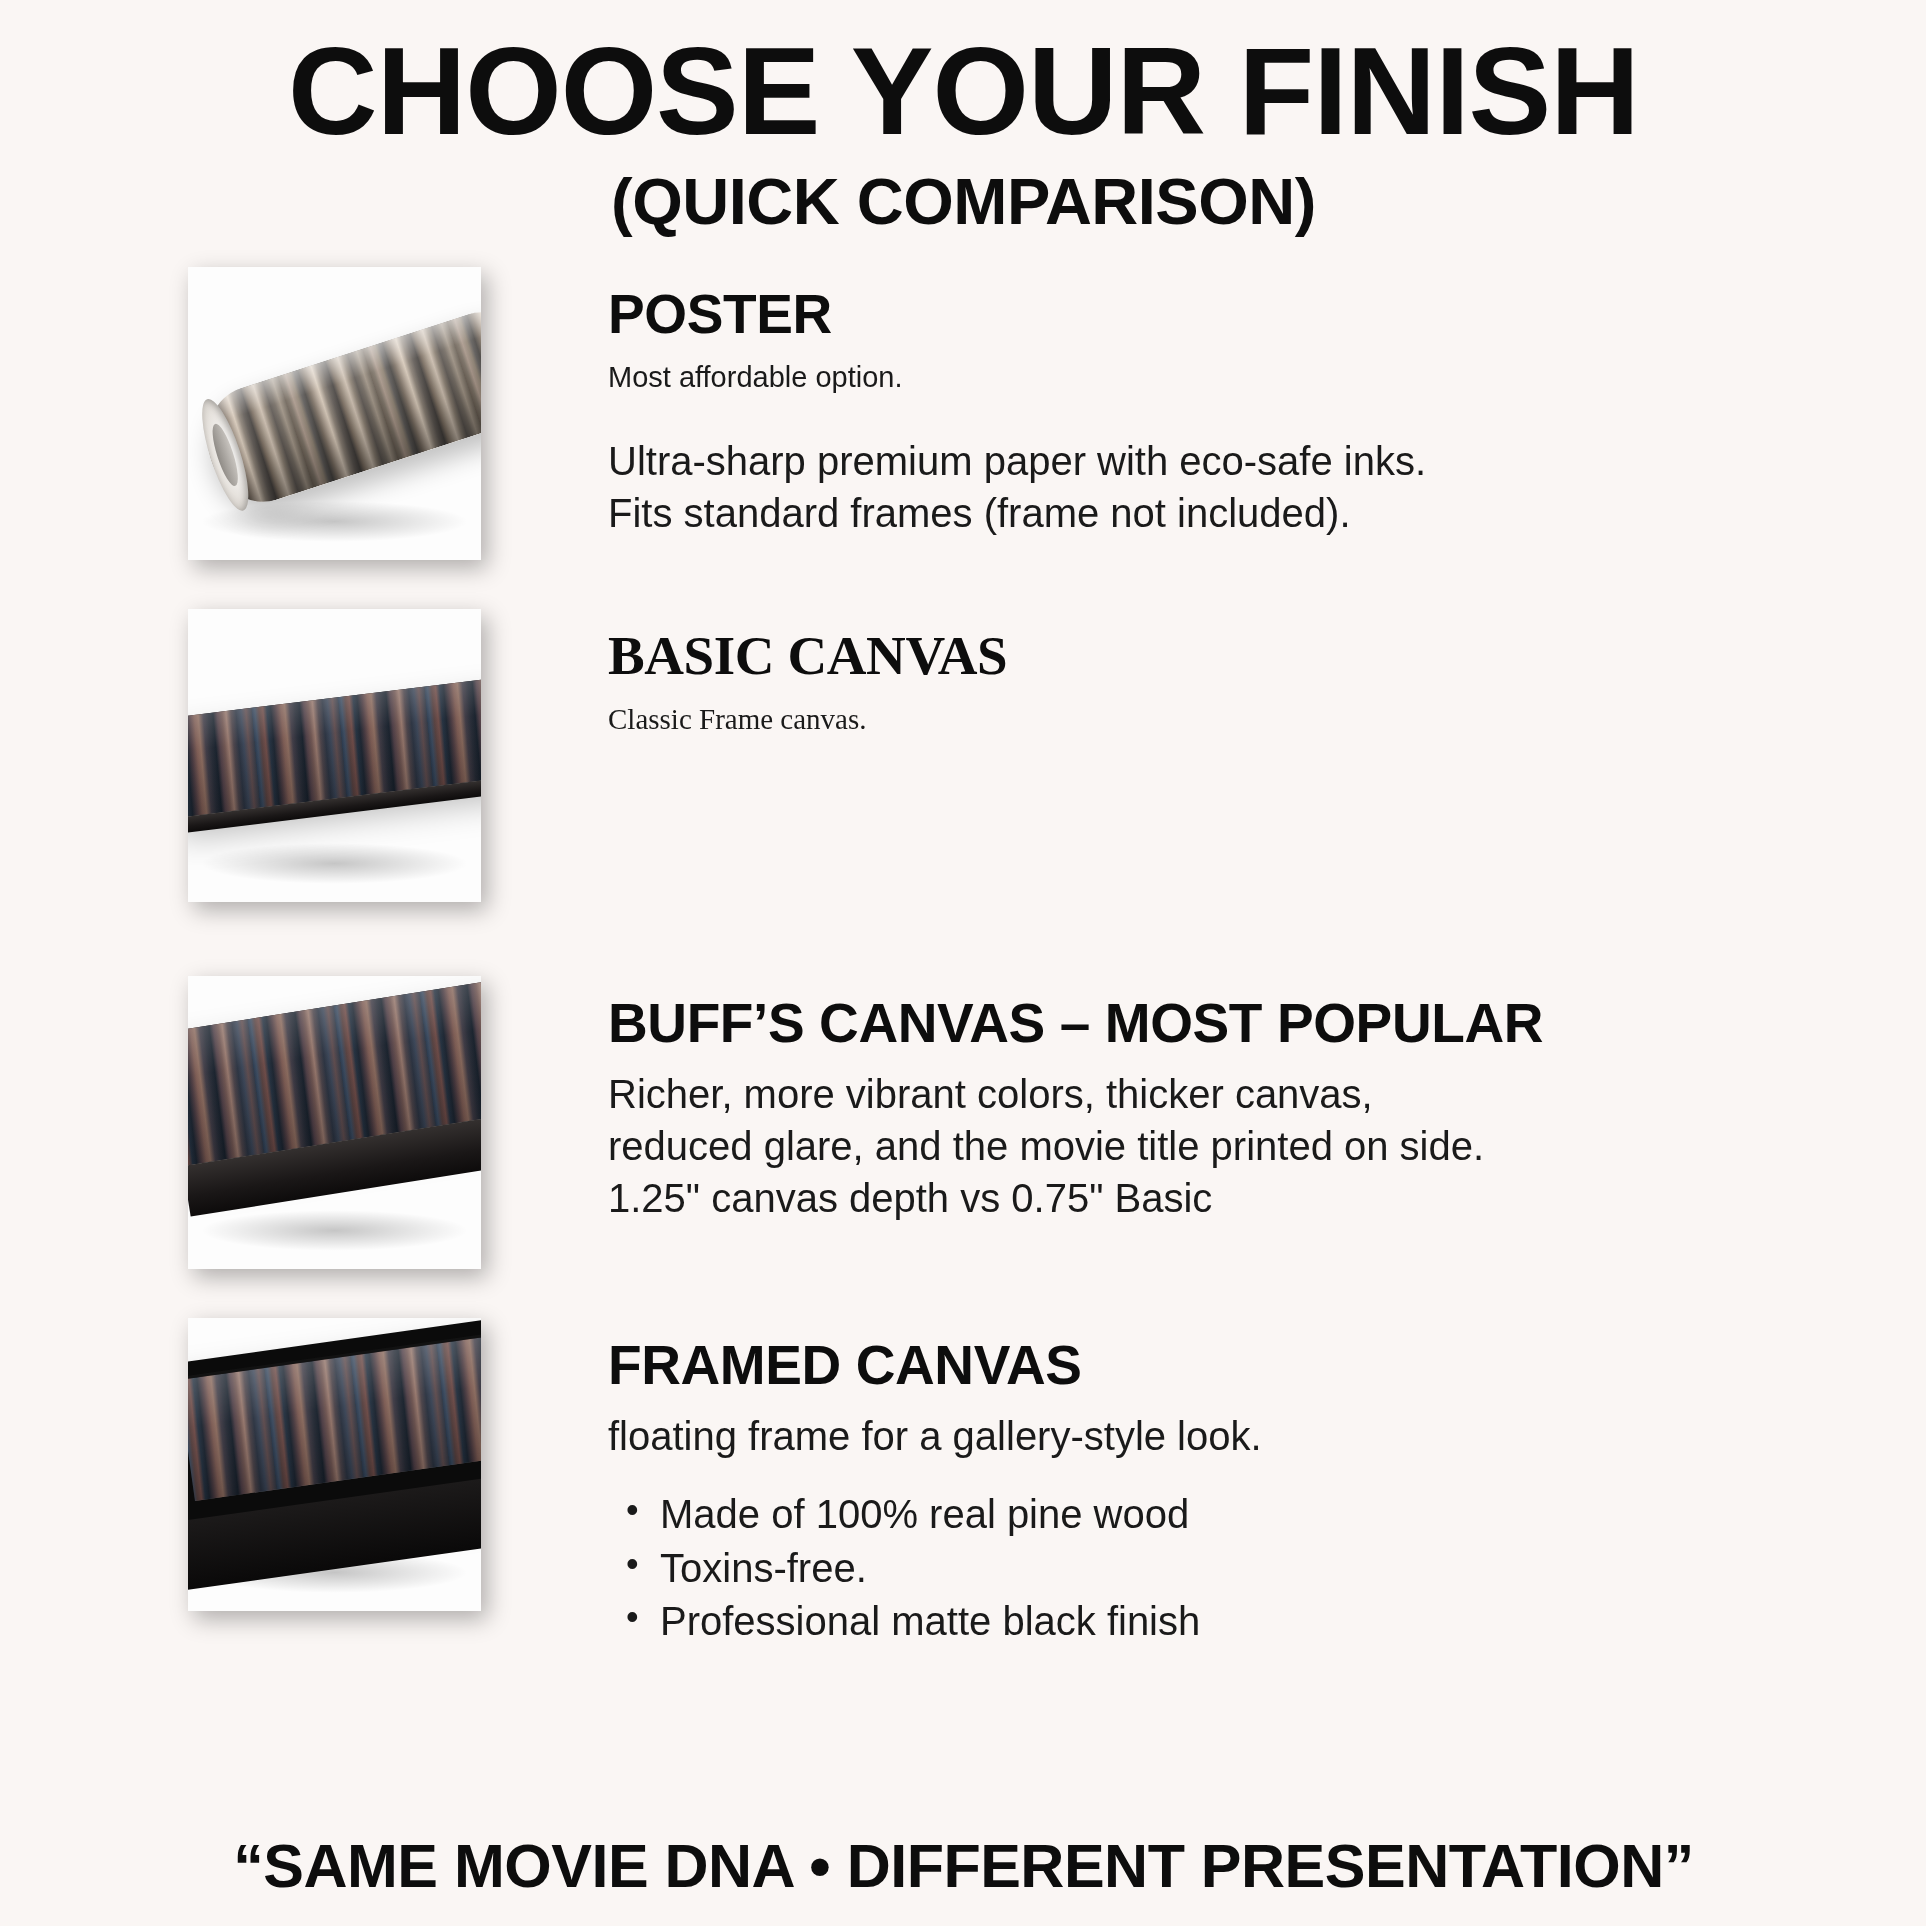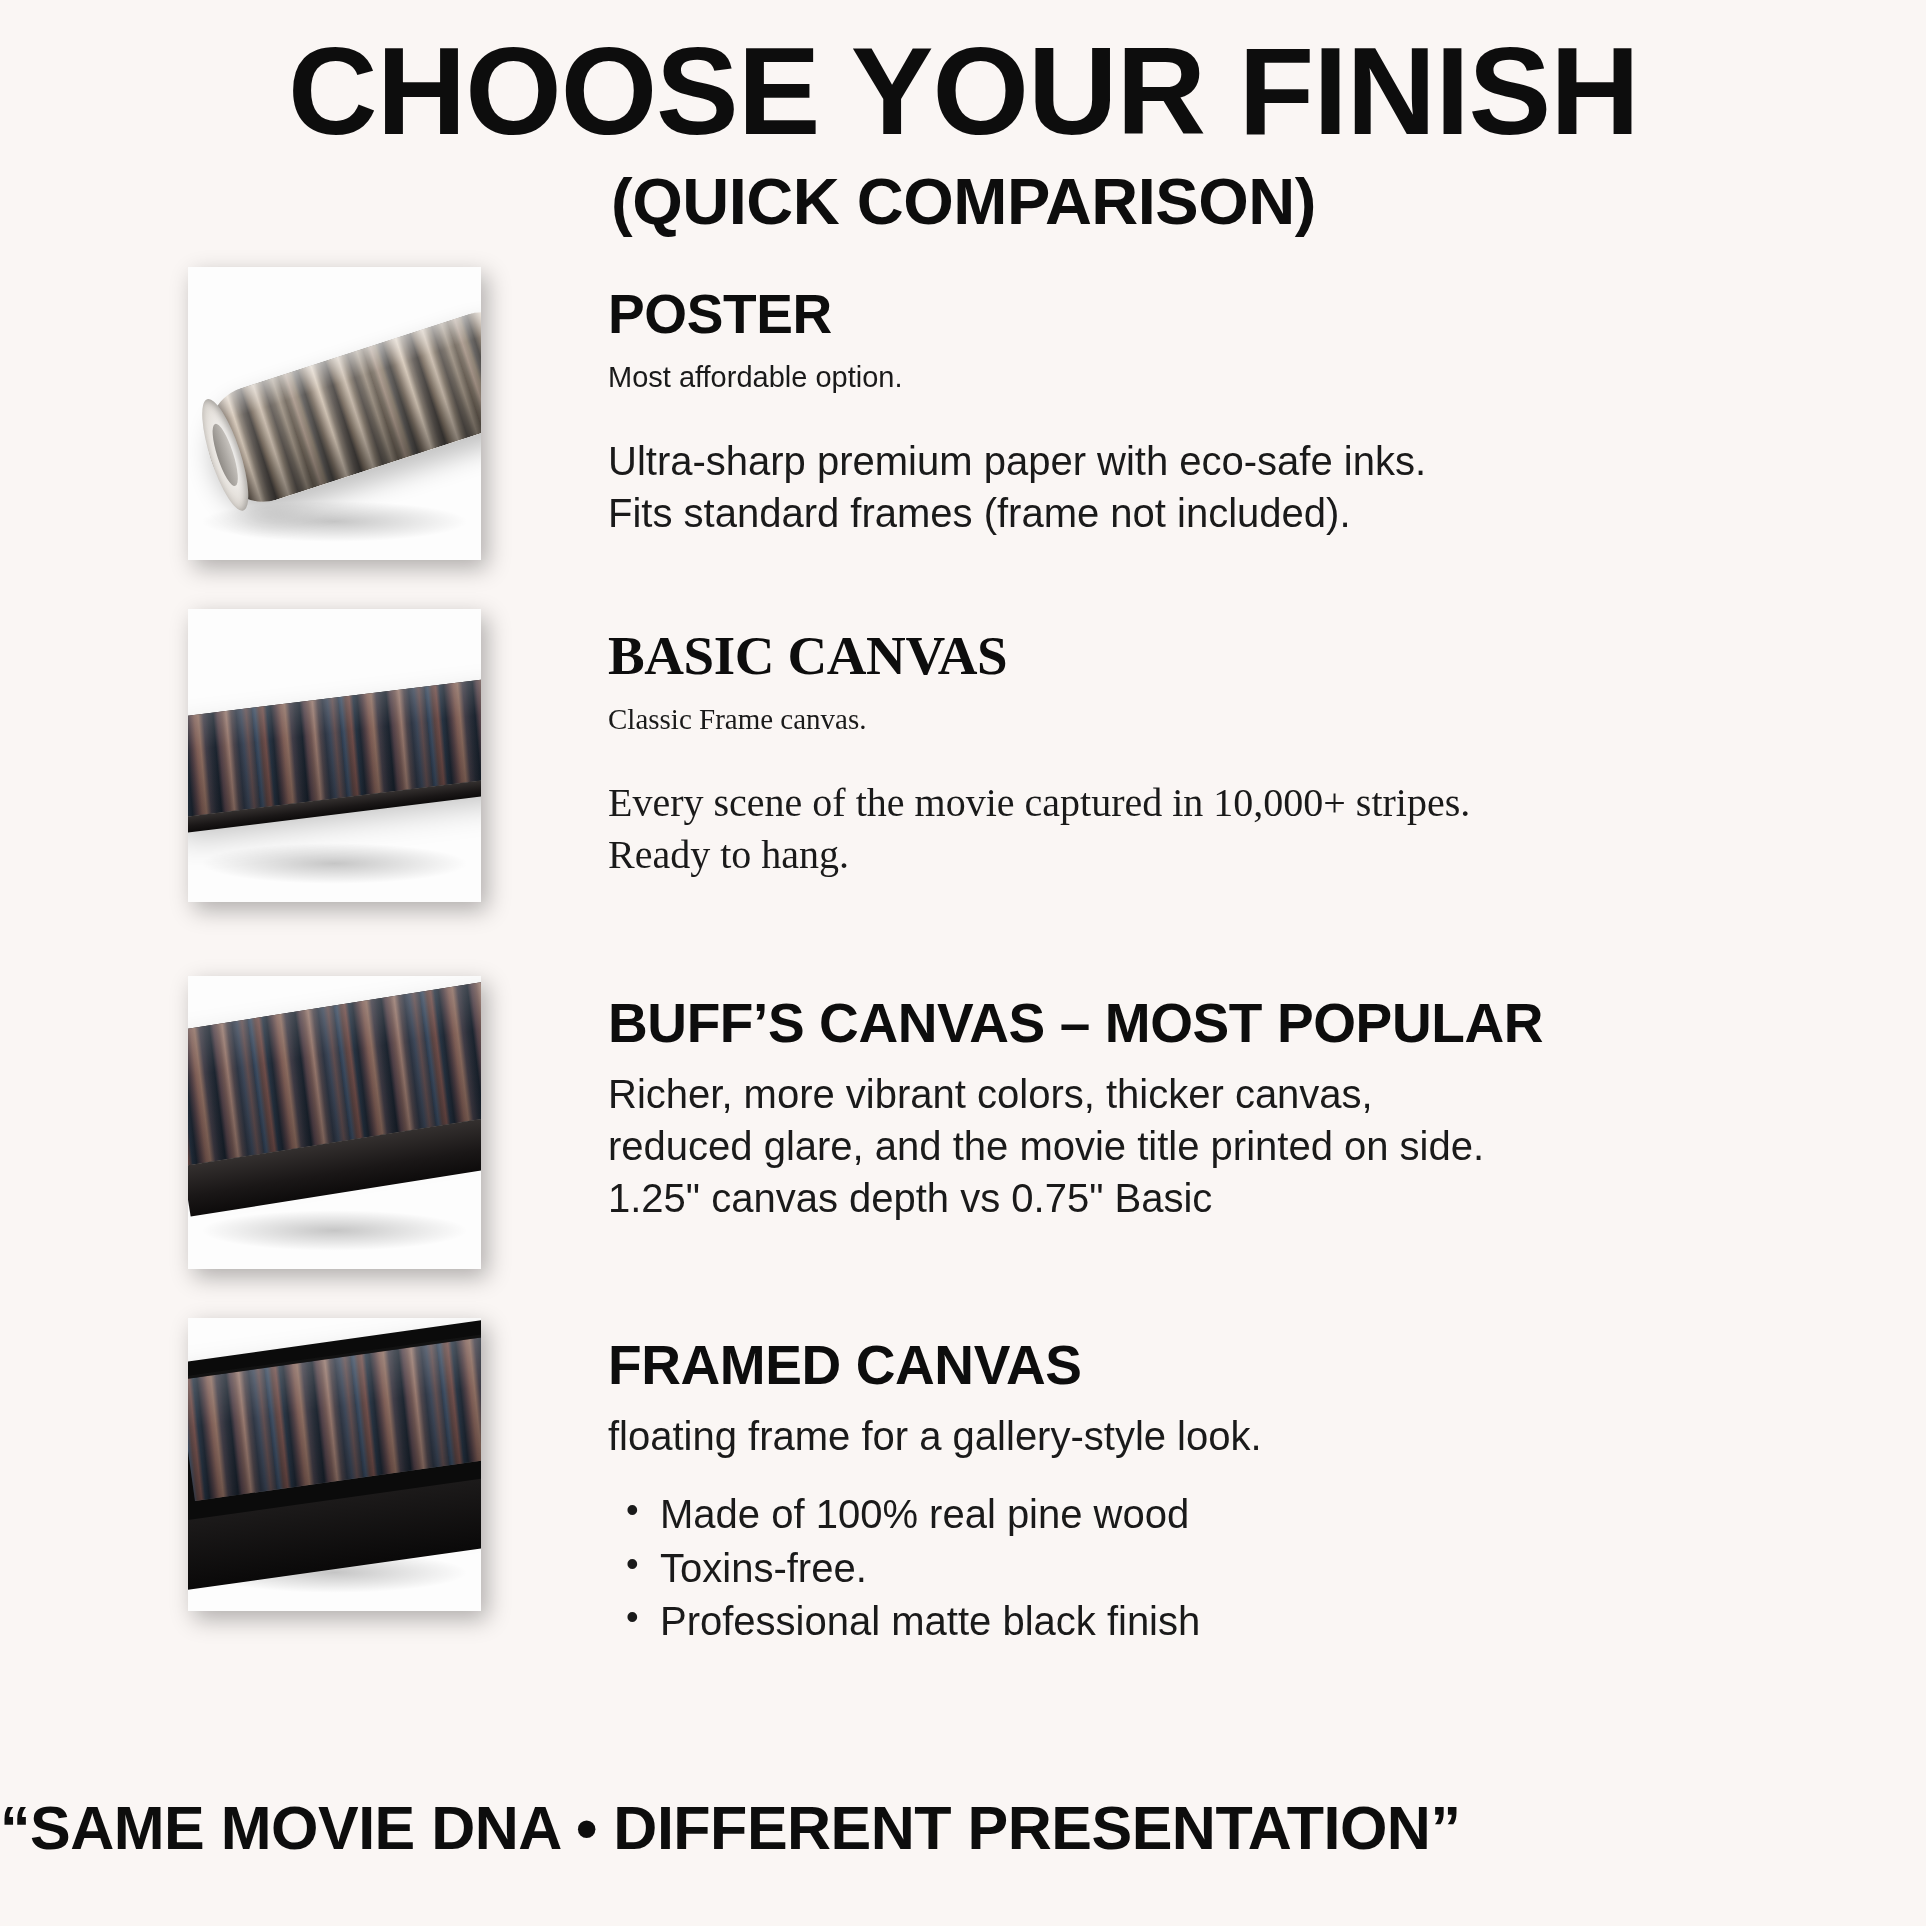--- a/index.html
+++ b/index.html
@@ -278,22 +278,22 @@
     content: "\2022";
     position: absolute;
     left: 0;
     top: -2px;
     font-size: 36px;
     color: #1a1a1a;
   }
 
   
   .footer {
-    text-align: left;
-    padding-bottom: 64px;
+    text-align: center;
+    padding-bottom: 26px;
   }
   .footer-text {
     font-size: 61px;
     font-weight: 700;
     letter-spacing: -0.5px;
     margin: 0;
     color: #0d0d0d;
   }
 </style>
 </head>
@@ -335,24 +335,20 @@
           <div class="ground"></div>
           <div class="canvas-block">
             <div class="canvas-face"></div>
             <div class="canvas-side"></div>
           </div>
         </div>
       </div>
       <div class="content">
         <div class="opt-title">BASIC CANVAS</div>
         <p class="opt-lead">Classic Frame canvas.</p>
-        <p class="opt-body">
-          <span class="ln">Every scene of the movie captured in 10,000+ stripes.</span>
-          <span class="ln">Ready to hang.</span>
-        </p>
       </div>
     </div>
 
     <div class="row r2">
       <div class="thumb thumb-buff">
         <div class="scene">
           <div class="ground"></div>
           <div class="canvas-block">
             <div class="canvas-face"></div>
             <div class="canvas-side"></div>

